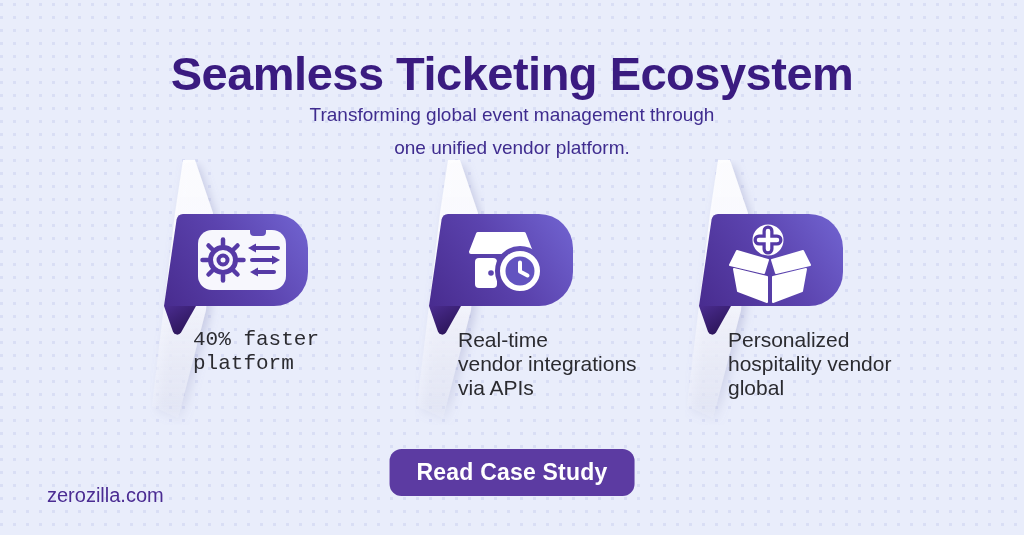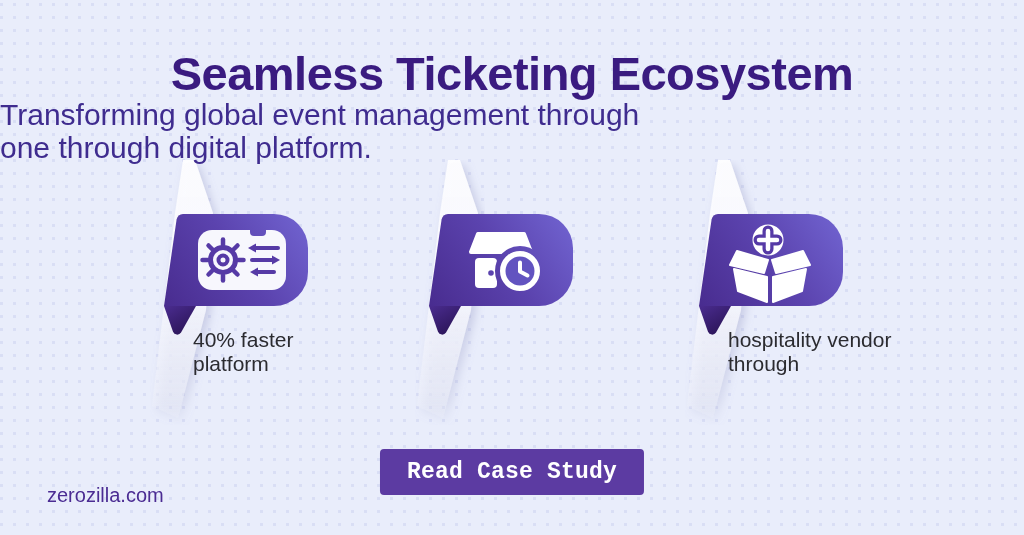--- a/index.html
+++ b/index.html
@@ -2,32 +2,32 @@
 <html><head>
 <meta charset="utf-8">
 <style>
   html,body{margin:0;padding:0;background:#e9edfb;font-family:"Liberation Sans",sans-serif;}
   .canvas{position:relative;width:1024px;height:535px;background:#e9edfb;overflow:hidden;}
   .canvas::after{content:"";position:absolute;inset:0;z-index:0;pointer-events:none;
     background-image:radial-gradient(circle at 1.5px 1.5px, rgba(125,135,205,.15) 1.4px, transparent 1.6px);
     background-size:13px 13px;background-position:0 55px;}
   .title{position:absolute;left:0;top:46px;width:100%;margin:0;text-align:center;z-index:2;
     font-size:47px;font-weight:800;letter-spacing:-.5px;color:#3a1b80;}
-  .subtitle{position:absolute;left:0;top:98px;width:100%;text-align:left;z-index:2;
-    font-size:30px;line-height:33px;font-weight:500;color:#3f2c8f;}
+  .subtitle{position:absolute;left:0;top:98px;width:100%;text-align:center;z-index:2;
+    font-size:19px;line-height:33px;font-weight:500;color:#3f2c8f;}
   .feature{position:absolute;top:160px;width:260px;height:280px;z-index:1;}
-  .f1{left:150px;} .f2{left:415px;} .f3{left:685px;}
+  .f1{left:150px;font-family:Liberation Mono, monospace;} .f2{left:415px;} .f3{left:685px;}
   .ribbon{position:absolute;left:0;top:0;z-index:1;}
   .badge{position:absolute;left:10px;top:50px;z-index:2;}
   .caption{position:absolute;left:43px;top:168px;z-index:3;
     font-size:21px;line-height:24px;font-weight:500;color:#2b2b30;}
   .caption span{display:block;}
   .cta{position:absolute;left:50%;top:449px;transform:translateX(-50%);z-index:3;
-    background:#5c3ba2;color:#fff;border:none;border-radius:4px;
-    padding:10px 27px;font-size:23px;font-weight:700;font-family:Liberation Mono, monospace;
+    background:#5c3ba2;color:#fff;border:none;border-radius:12px;
+    padding:10px 27px;font-size:23px;font-weight:700;font-family:Liberation Sans, sans-serif;
     cursor:pointer;letter-spacing:.2px;}
   .footer{position:absolute;left:47px;top:484px;z-index:2;
     font-size:20px;font-weight:500;color:#4b2c93;}
   .defs-holder{position:absolute;width:0;height:0;}
 </style>
 </head>
 <body>
 
 <div class="canvas">
 
@@ -51,21 +51,21 @@
       <filter id="ribShadow" x="-40%" y="-10%" width="200%" height="130%">
         <feDropShadow dx="4" dy="5" stdDeviation="5" flood-color="#8186b8" flood-opacity="0.35"></feDropShadow>
       </filter>
     </defs>
   </svg>
 
   <h1 class="title">Seamless Ticketing Ecosystem</h1>
 
   <div class="subtitle">
     <div>Transforming global event management through</div>
-    <div>one through digital platform.</div>
+    <div>one unified vendor platform.</div>
   </div>
 
   <div class="feature f1">
     <svg class="ribbon" width="70" height="265" viewBox="0 0 70 265">
       <polygon points="33,0 45,0 63,53 56,150 28,258 2,246 25,53" fill="url(#ribGrad)" filter="url(#ribShadow)"></polygon>
     </svg>
     <svg class="badge" width="150" height="130" viewBox="0 0 150 130">
       <path d="M4 96 H36 L21 122.5 A4.5 4.5 0 0 1 13 121.8 L4 96 Z" fill="url(#tailGrad)"></path>
       <path d="M23 4 H114 A34 34 0 0 1 148 38 V62 A34 34 0 0 1 114 96 H4 L16.6 9.5 A7 7 0 0 1 23 4 Z" fill="url(#bubbleGrad)"></path>
       <g>
@@ -113,20 +113,25 @@
       <g>
         <path d="M53 24 L99 24 L106 42 L46 42 Z" fill="#ffffff" stroke="#ffffff" stroke-width="4" stroke-linejoin="round"></path>
         <rect x="50" y="48" width="22" height="30" rx="4" fill="#ffffff"></rect>
         <rect x="78" y="48" width="24" height="30" rx="4" fill="#ffffff"></rect>
         <circle cx="66" cy="63" r="2.8" fill="#5b43ae"></circle>
         <circle cx="95" cy="61" r="22.5" fill="#ffffff" stroke="url(#bubbleGrad)" stroke-width="5"></circle>
         <circle cx="95" cy="61" r="14.5" fill="#6253c0"></circle>
         <path d="M95 52.5 V61.5 L102.5 65.5" fill="none" stroke="#ffffff" stroke-width="4" stroke-linecap="round" stroke-linejoin="round"></path>
       </g>
     </svg>
+    <div class="caption">
+      <span>Real-time</span>
+      <span>vendor integrations</span>
+      <span>via APIs</span>
+    </div>
   </div>
 
   <div class="feature f3">
     <svg class="ribbon" width="70" height="265" viewBox="0 0 70 265">
       <polygon points="33,0 45,0 63,53 56,150 28,258 2,246 25,53" fill="url(#ribGrad)" filter="url(#ribShadow)"></polygon>
     </svg>
     <svg class="badge" width="150" height="130" viewBox="0 0 150 130">
       <path d="M4 96 H36 L21 122.5 A4.5 4.5 0 0 1 13 121.8 L4 96 Z" fill="url(#tailGrad)"></path>
       <path d="M23 4 H114 A34 34 0 0 1 148 38 V62 A34 34 0 0 1 114 96 H4 L16.6 9.5 A7 7 0 0 1 23 4 Z" fill="url(#bubbleGrad)"></path>
       <g>
@@ -135,22 +140,23 @@
         <path d="M73 21 V39 M64 30 H82" stroke="#ffffff" stroke-width="4.5" stroke-linecap="round"></path>
         <g fill="#ffffff" stroke="#ffffff" stroke-width="2" stroke-linejoin="round">
           <polygon points="73,50 42,41 35,55 69,63"></polygon>
           <polygon points="77,50 108,41 115,55 81,63"></polygon>
           <polygon points="39,59 72,67 72,92 43,81"></polygon>
           <polygon points="111,59 78,67 78,92 107,81"></polygon>
         </g>
       </g>
     </svg>
     <div class="caption">
+      <span>Personalized</span>
       <span>hospitality vendor</span>
-      <span>through</span>
+      <span>global</span>
     </div>
   </div>
 
   <button class="cta">Read Case Study</button>
 
   <div class="footer">zerozilla.com</div>
 
 </div>
 
 </body></html>

